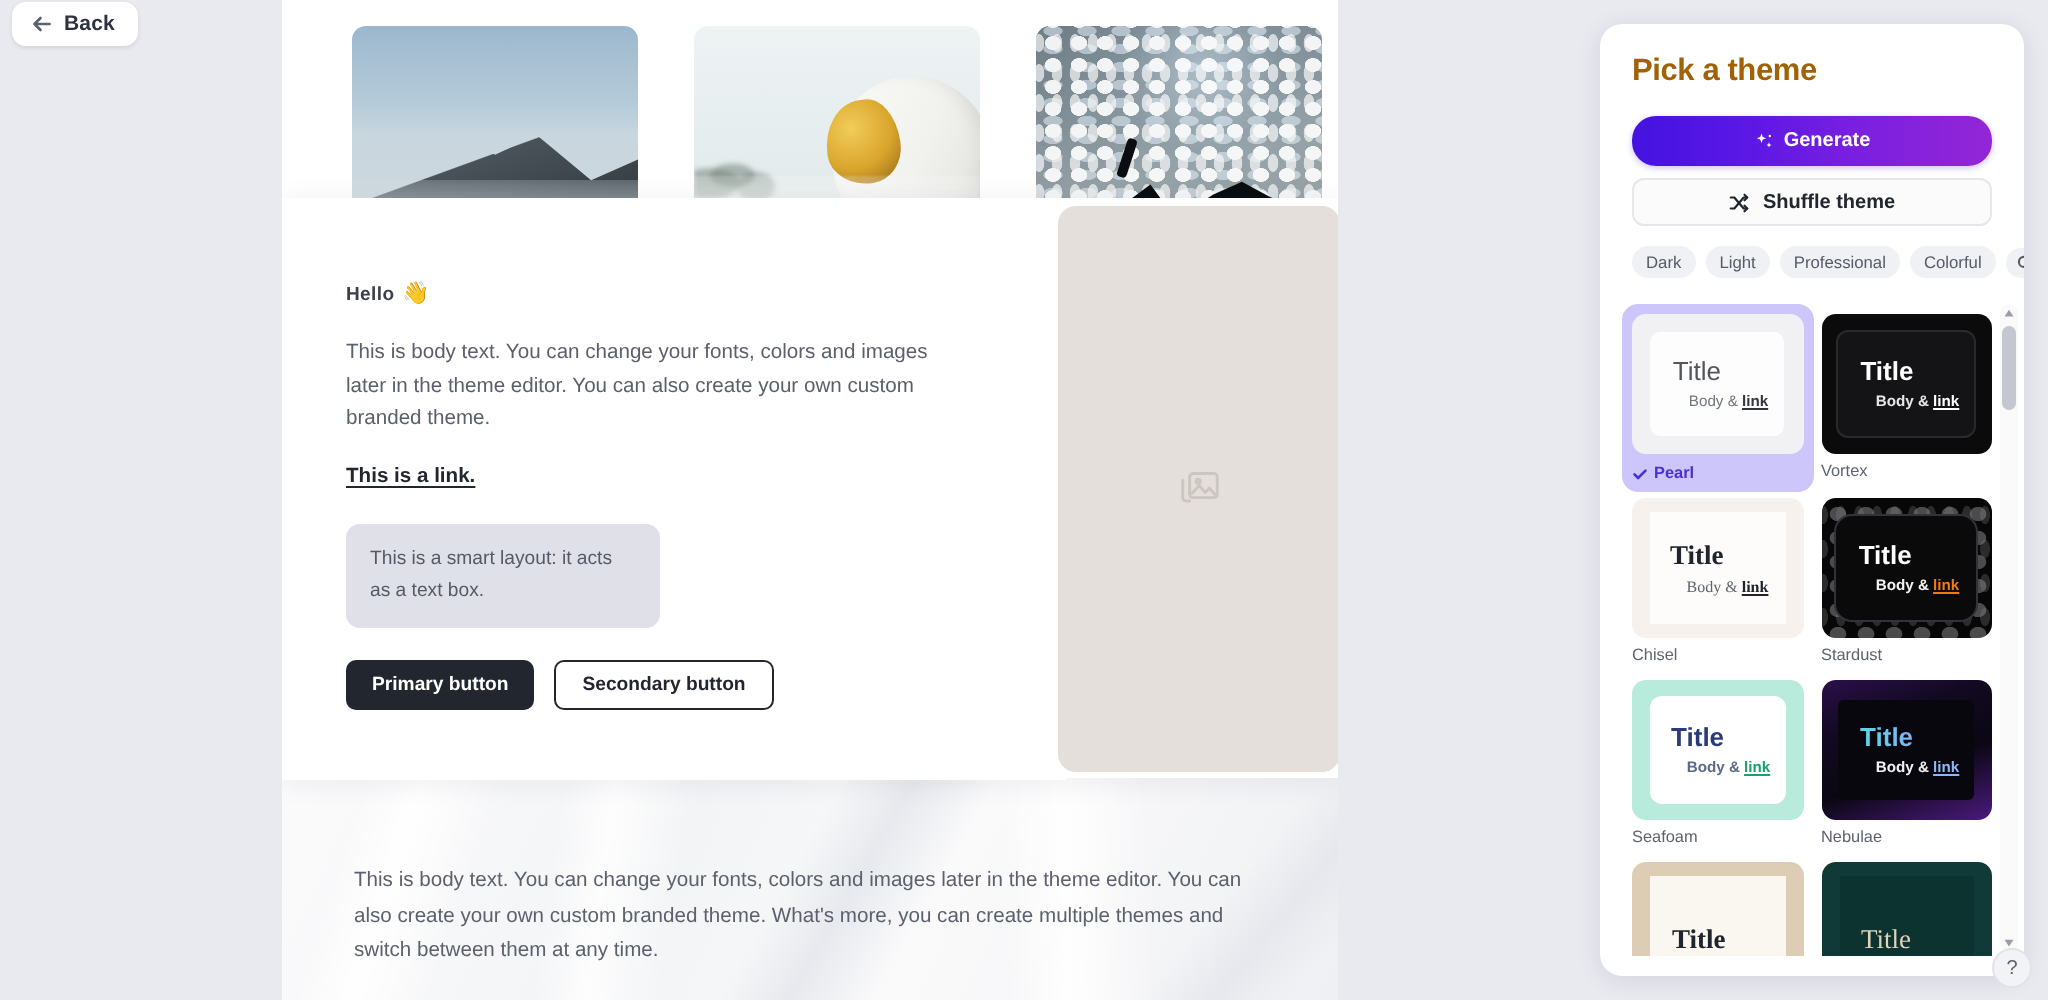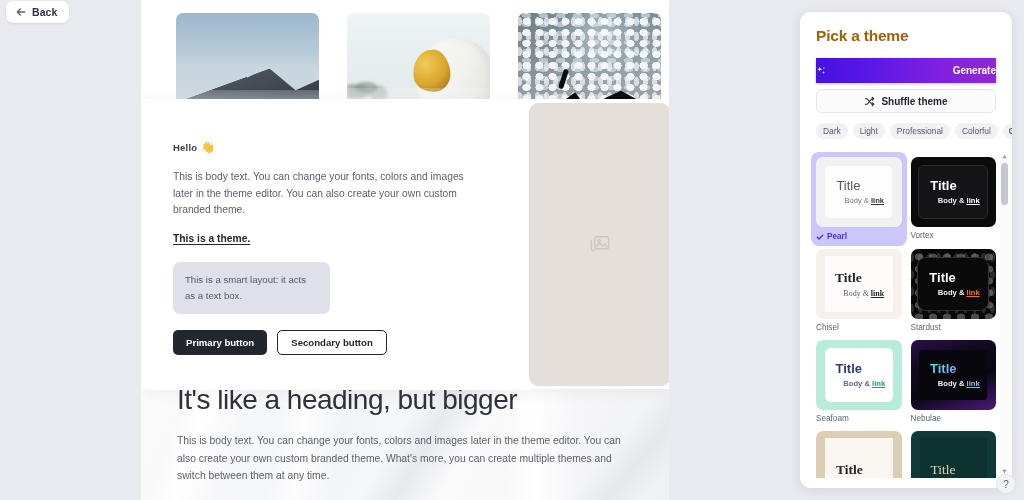--- a/index.html
+++ b/index.html
@@ -197,23 +197,23 @@
   .theme-panel {
     position:absolute; right: 12px; top: 12px; width: 212px; height: 476px;
     background: #ffffff; border-radius: 11px;
     box-shadow: 0 2px 12px rgba(25,28,55,.10);
     overflow: hidden; z-index: 30;
   }
   .panel-head { padding: 15px 16px 0 16px; }
   .panel-title { font-size: 15.5px; font-weight: 700; color: #a16207; letter-spacing:-.2px; }
   .generate-btn {
     margin: 13px 16px 0 16px;
-    height: 25px; border-radius: 0; cursor: pointer;
+    height: 25px; border-radius: 12px; cursor: pointer;
     background: linear-gradient(90deg, #4412e0 0%, #5a17e6 30%, #7a1fe0 62%, #9326d6 100%);
-    display:flex; align-items:center; justify-content:space-between; gap: 5px;
+    display:flex; align-items:center; justify-content:center; gap: 5px;
     color:#fff; font-size:10px; font-weight:700;
     box-shadow: 0 1px 3px rgba(80,30,200,.28);
   }
   .generate-btn .spark { width: 10px; height: 10px; flex:none; }
   .shuffle-btn {
     margin: 6px 16px 0 16px;
     height: 24px; border-radius: 6px; cursor: pointer;
     background: #fbfbfc; border: 1px solid #e6e7ec;
     display:flex; align-items:center; justify-content:center; gap: 6px;
     color:#22262f; font-size:10px; font-weight:700;
@@ -354,32 +354,31 @@
         <div class="thumb stars">
           <div class="dots"></div>
           <div class="arm"></div>
           <div class="sil"></div>
         </div>
       </div>
     </div>
 
     <div class="slide-bottom">
       <div class="silk"></div>
-      <div class="big-heading">It's like a heading, but bigger</div>
       <div class="bottom-body">This is body text. You can change your fonts, colors and images later in the theme editor. You can also create your own custom branded theme. What's more, you can create multiple themes and switch between them at any time.</div>
     </div>
 
     <div class="slide-main">
       <div class="inner">
         <div class="hello">
           <span>Hello</span>
           <span class="wave">👋</span>
         </div>
         <div class="preview-body">This is body text. You can change your fonts, colors and images later in the theme editor. You can also create your own custom branded theme.</div>
-        <a class="preview-link" href="#">This is a theme.</a>
+        <a class="preview-link" href="#">This is a link.</a>
         <div class="smart-row">
           <div class="smart-box">This is a smart layout: it acts as a text box.</div>
         </div>
         <div class="btn-row">
           <div class="btn-primary">Primary button</div>
           <div class="btn-secondary">Secondary button</div>
         </div>
       </div>
     </div>
 

